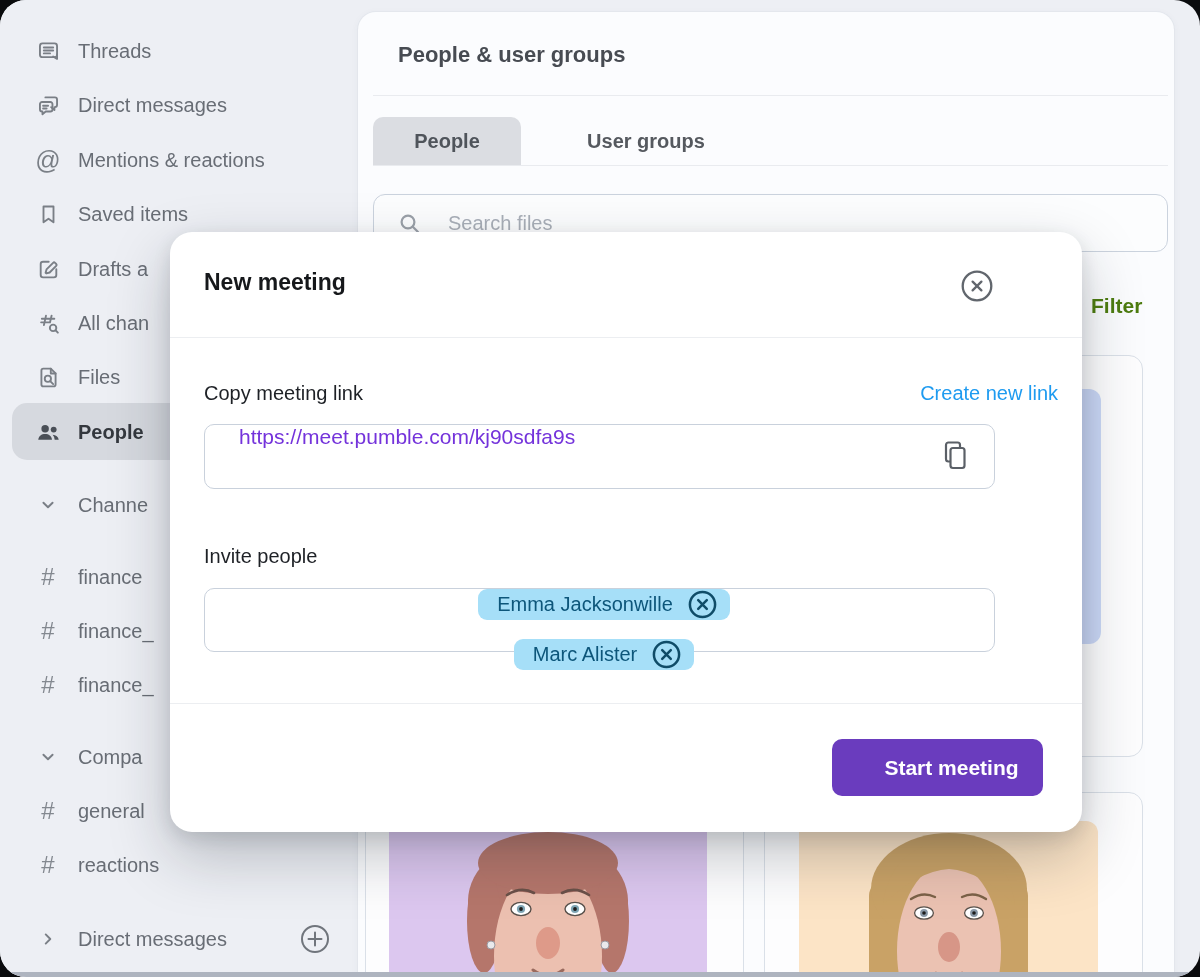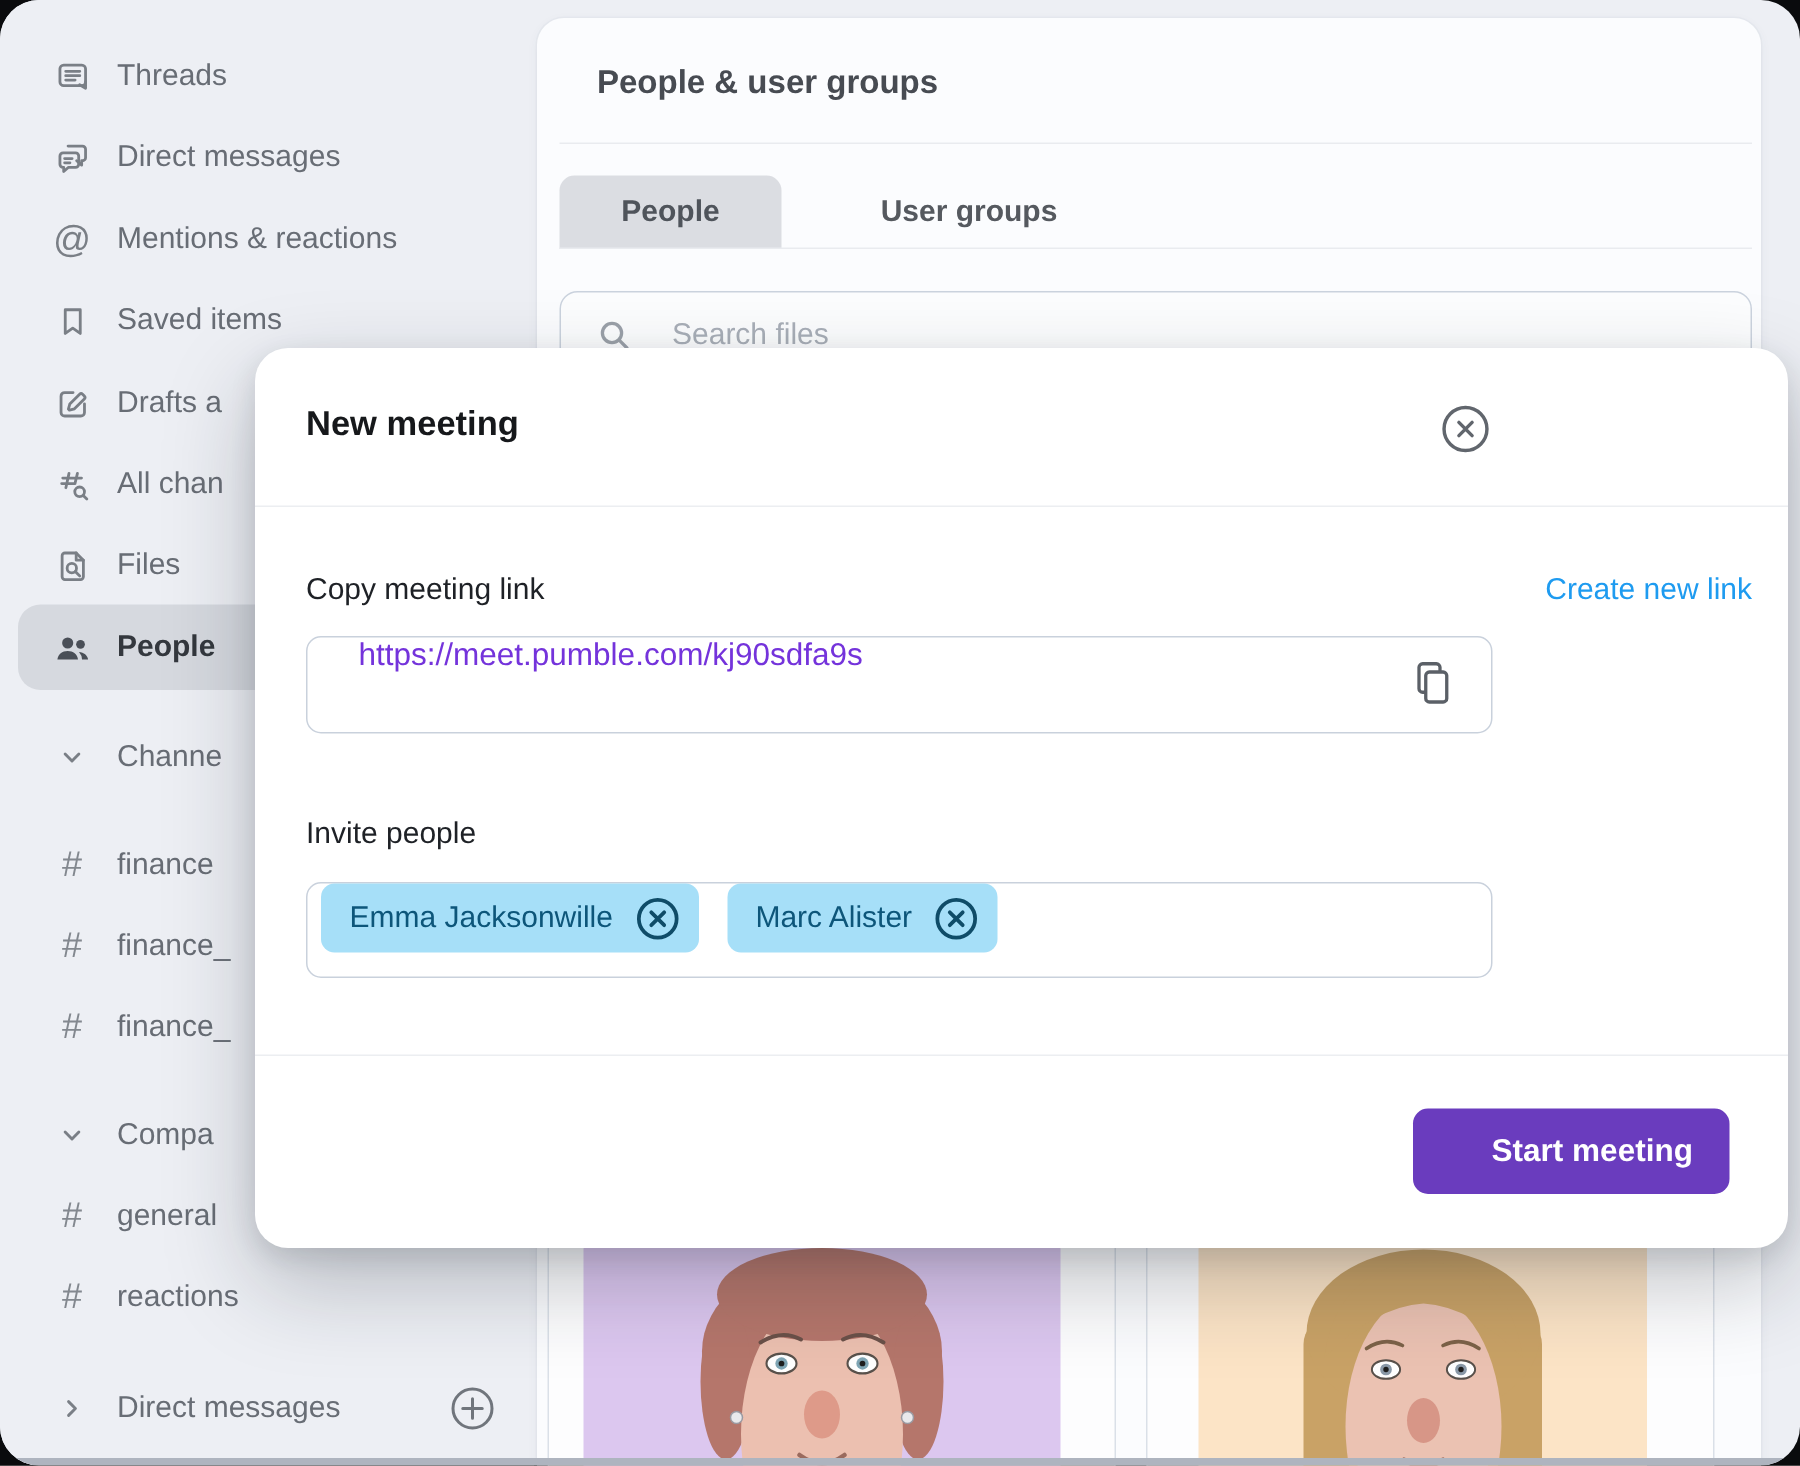--- a/index.html
+++ b/index.html
@@ -39,33 +39,33 @@
   .pcard{position:absolute;background:#FDFDFE;border:1.5px solid #DAE0E8;border-radius:14px;}
   .card1{left:406px;top:343px;width:379px;height:402px;}
   .card2{left:7px;top:780px;width:379px;height:260px;}
   .card3{left:406px;top:780px;width:379px;height:260px;}
   .avatar{position:absolute;border-radius:12px;overflow:hidden;}
   .av1{left:20px;top:33px;width:316px;height:255px;background:#CBD8F7;}
   .av2{left:23px;top:28px;width:318px;height:215px;background:#DCC7EF;}
   .av3{left:34px;top:28px;width:299px;height:215px;background:#FCE4C6;}
   .avatar svg{position:absolute;left:0;top:0;}
   
-  .modal{position:absolute;left:170px;top:232px;width:1022px;height:600px;background:#fff;border-radius:22px;
+  .modal{position:absolute;left:170px;top:232px;width:912px;height:600px;background:#fff;border-radius:22px;
     box-shadow:0 24px 60px rgba(25,30,45,.25),0 6px 18px rgba(25,30,45,.12);z-index:60;}
   .modal-title{position:absolute;left:34px;top:37px;font-size:23px;font-weight:700;color:#16181B;}
   .mdiv{position:absolute;left:0;width:100%;height:1px;background:#ECEEF1;}
   .modal-close{position:absolute;left:787px;top:34px;width:40px;height:40px;border:none;background:transparent;padding:0;cursor:pointer;}
   .lbl{position:absolute;left:34px;font-size:20px;color:#1E2126;}
   .create-link{position:absolute;right:24px;top:150px;font-size:20px;color:#1E9BF0;cursor:pointer;text-decoration:none;}
   .link-box{position:absolute;left:34px;top:192px;width:791px;height:65px;border:1.6px solid #C9D1DC;
     border-radius:10px;background:#fff;display:flex;align-items:flex-start;}
   .url{margin-left:34px;font-size:21px;color:#7433DB;cursor:pointer;}
   .copy-btn{position:absolute;right:26px;top:50%;transform:translateY(-50%);border:none;background:transparent;padding:0;cursor:pointer;}
   .chips-box{position:absolute;left:34px;top:356px;width:791px;height:64px;border:1.6px solid #C9D1DC;
-    border-radius:10px;background:#fff;display:flex;padding-left:9px;gap:19px;}
+    border-radius:10px;background:#fff;display:flex;align-items:center;padding-left:9px;gap:19px;flex-direction:column;}
   .chip{height:46px;background:#A6DFF8;border-radius:9px;display:flex;align-items:center;gap:14px;
     padding:0 12px 0 19px;font-size:20px;font-weight:500;color:#0D567A;cursor:default;}
   .chipx{cursor:pointer;}
   .start-btn{position:absolute;right:39px;top:507px;width:211px;height:57px;background:#6A3CBE;color:#fff;
     font-size:21px;font-weight:700;border:none;border-radius:10px;cursor:pointer;
     font-family:"Liberation Sans",sans-serif;display:flex;align-items:center;justify-content:center;padding-left:34px;}
   .bottom-edge{position:absolute;left:0;right:0;bottom:0;height:5px;background:#AEB4BF;z-index:70;}
 </style>
 </head>
 <body>

